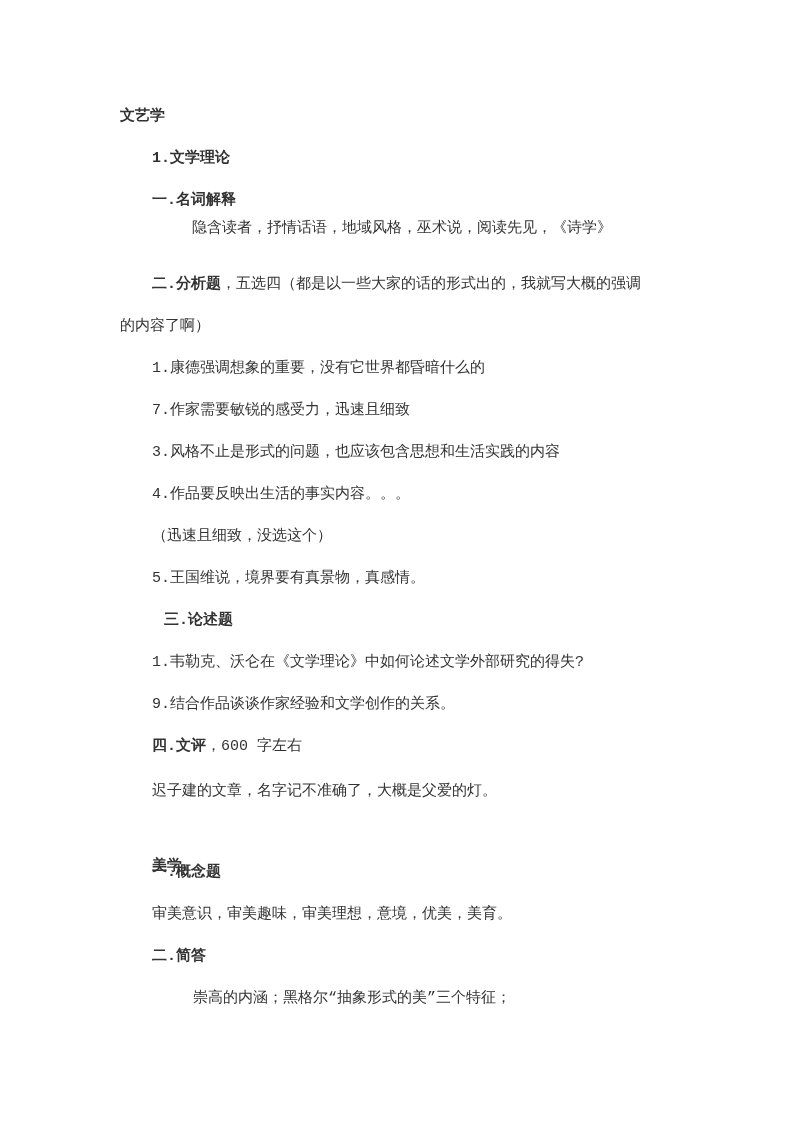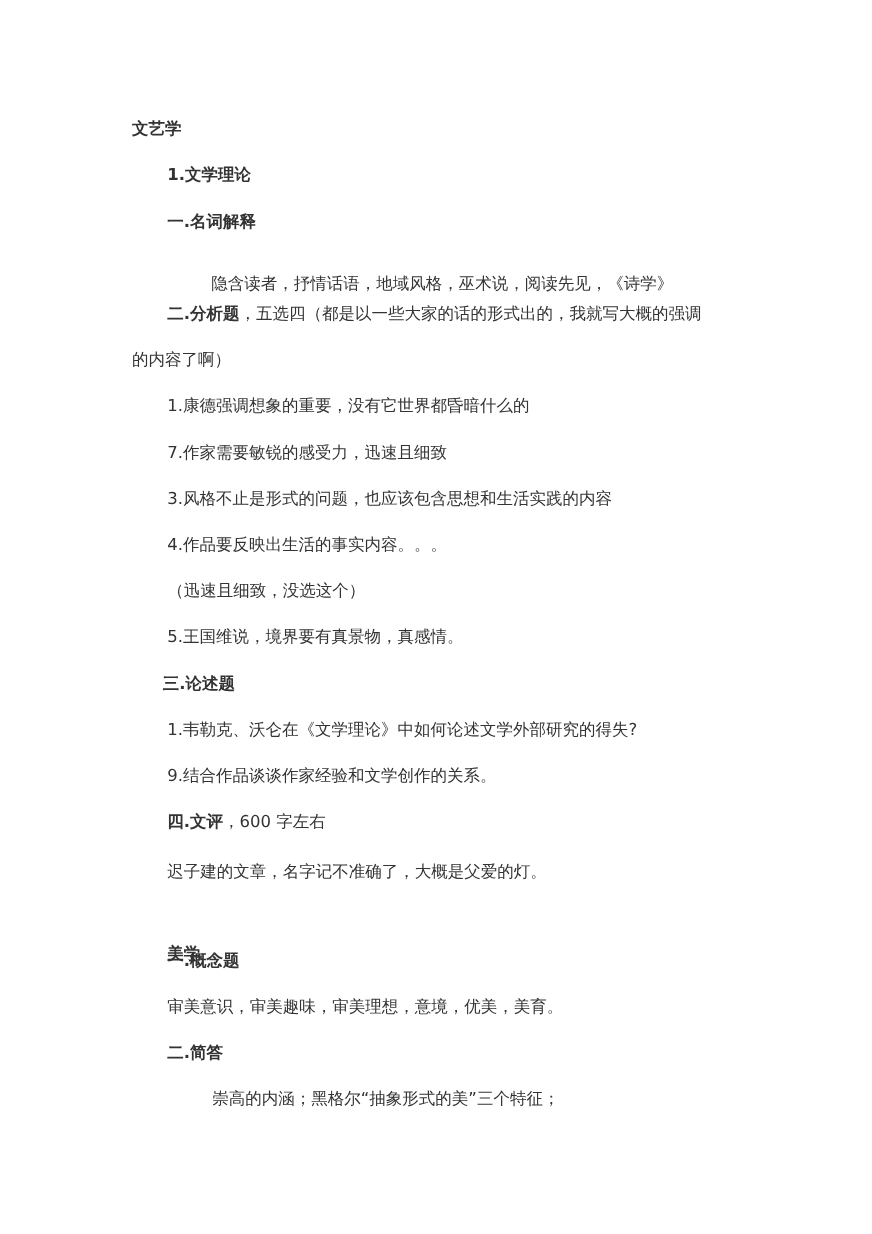--- a/index.html
+++ b/index.html
@@ -1,44 +1,44 @@
 <!DOCTYPE html>
 <html><head>
 <meta charset="utf-8">
 <style>
   html, body { margin: 0; padding: 0; background: #ffffff; }
   body { width: 793px; height: 1122px; position: relative; overflow: hidden;
          font-family: "DejaVu Sans", "Liberation Sans", sans-serif; color: #333333; }
-  .line { position: absolute; font-size: 15px; line-height: 20px; white-space: nowrap; }
+  .line { position: absolute; font-size: 15px; line-height: 20px; white-space: nowrap; font-family: Liberation Mono, monospace; }
   .b { font-weight: bold; }
 </style>
 </head>
 <body>
 
 <div>
   <div class="line b" style="left:120px;top:107px;">文艺学</div>
 
   <div class="line b" style="left:152px;top:149px;">1.文学理论</div>
 
   <div class="line b" style="left:152px;top:191px;">一.名词解释</div>
-  <div class="line" style="left:152px;top:248px;padding-left:40px;">隐含读者，抒情话语，地域风格，巫术说，阅读先见，《诗学》</div>
+  <div class="line" style="left:152px;top:219px;padding-left:40px;">隐含读者，抒情话语，地域风格，巫术说，阅读先见，《诗学》</div>
 
   <div class="line" style="left:152px;top:275px;">
     <span class="b">二.分析题</span><span>，五选四（都是以一些大家的话的形式出的，我就写大概的强调</span>
   </div>
   <div class="line" style="left:120px;top:317px;">的内容了啊）</div>
 
   <div class="line" style="left:152px;top:359px;">1.康德强调想象的重要，没有它世界都昏暗什么的</div>
   <div class="line" style="left:152px;top:401px;">7.作家需要敏锐的感受力，迅速且细致</div>
   <div class="line" style="left:152px;top:443px;">3.风格不止是形式的问题，也应该包含思想和生活实践的内容</div>
   <div class="line" style="left:152px;top:485px;">4.作品要反映出生活的事实内容。。。</div>
   <div class="line" style="left:152px;top:527px;">（迅速且细致，没选这个）</div>
   <div class="line" style="left:152px;top:569px;">5.王国维说，境界要有真景物，真感情。</div>
 
-  <div class="line b" style="left:148px;top:611px;">三.论述题</div>
+  <div class="line b" style="left:164px;top:611px;">三.论述题</div>
   <div class="line" style="left:152px;top:653px;">1.韦勒克、沃仑在《文学理论》中如何论述文学外部研究的得失?</div>
   <div class="line" style="left:152px;top:695px;">9.结合作品谈谈作家经验和文学创作的关系。</div>
 
   <div class="line" style="left:152px;top:737px;">
     <span class="b">四.文评</span><span>，600 字左右</span>
   </div>
   <div class="line" style="left:152px;top:782px;">迟子建的文章，名字记不准确了，大概是父爱的灯。</div>
 
   <div class="line b" style="left:152px;top:821px;margin-top:36px;">美学</div>
 

